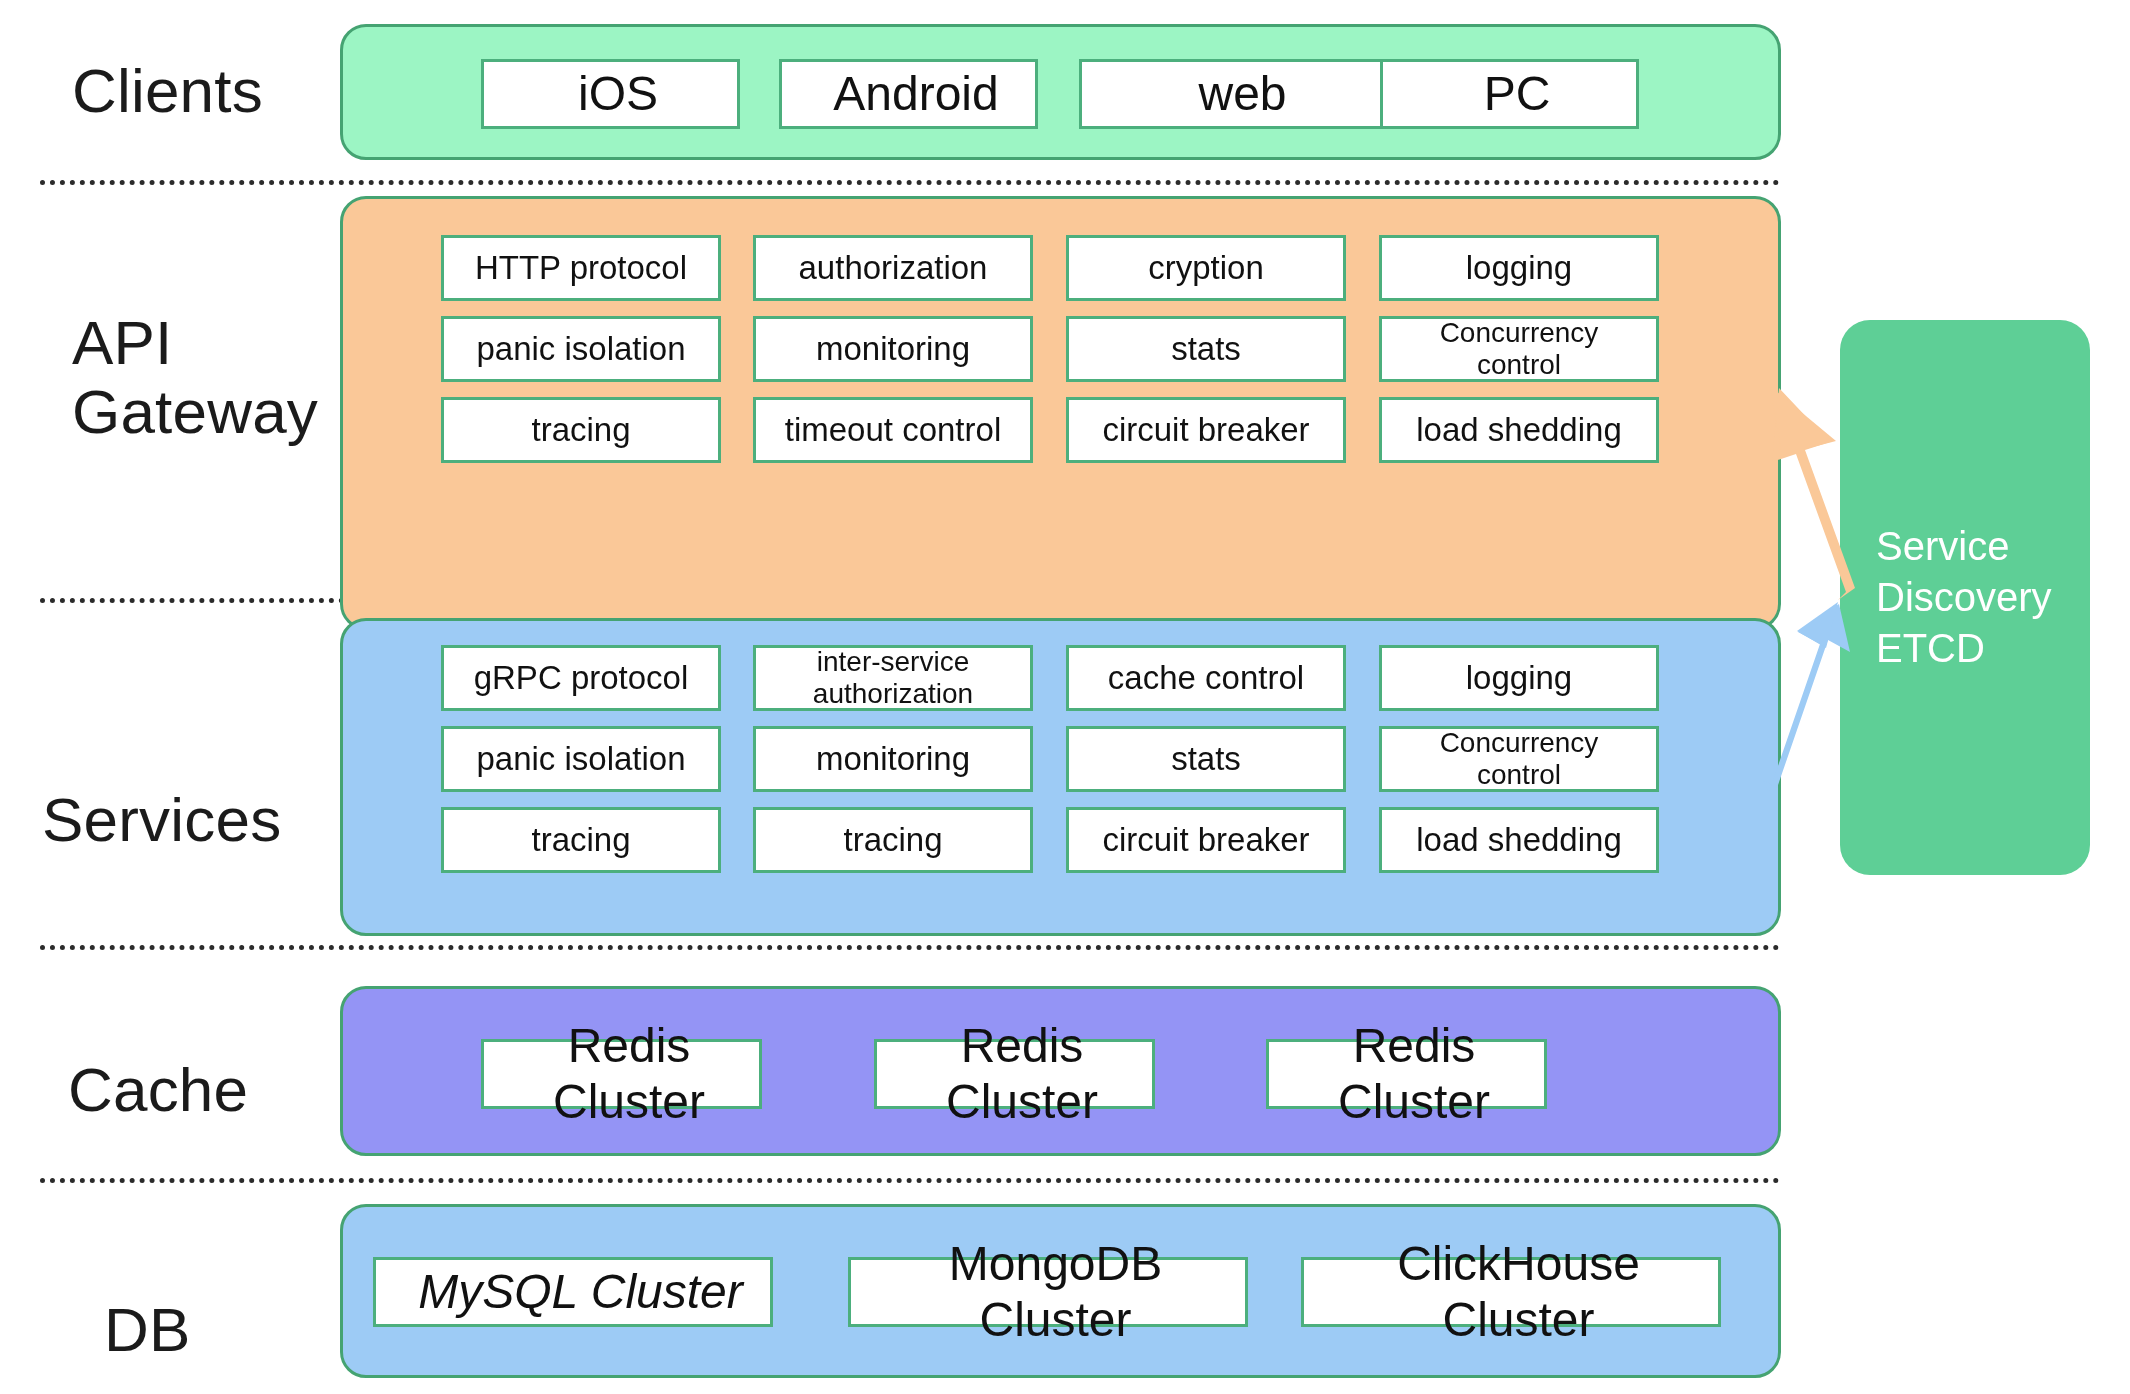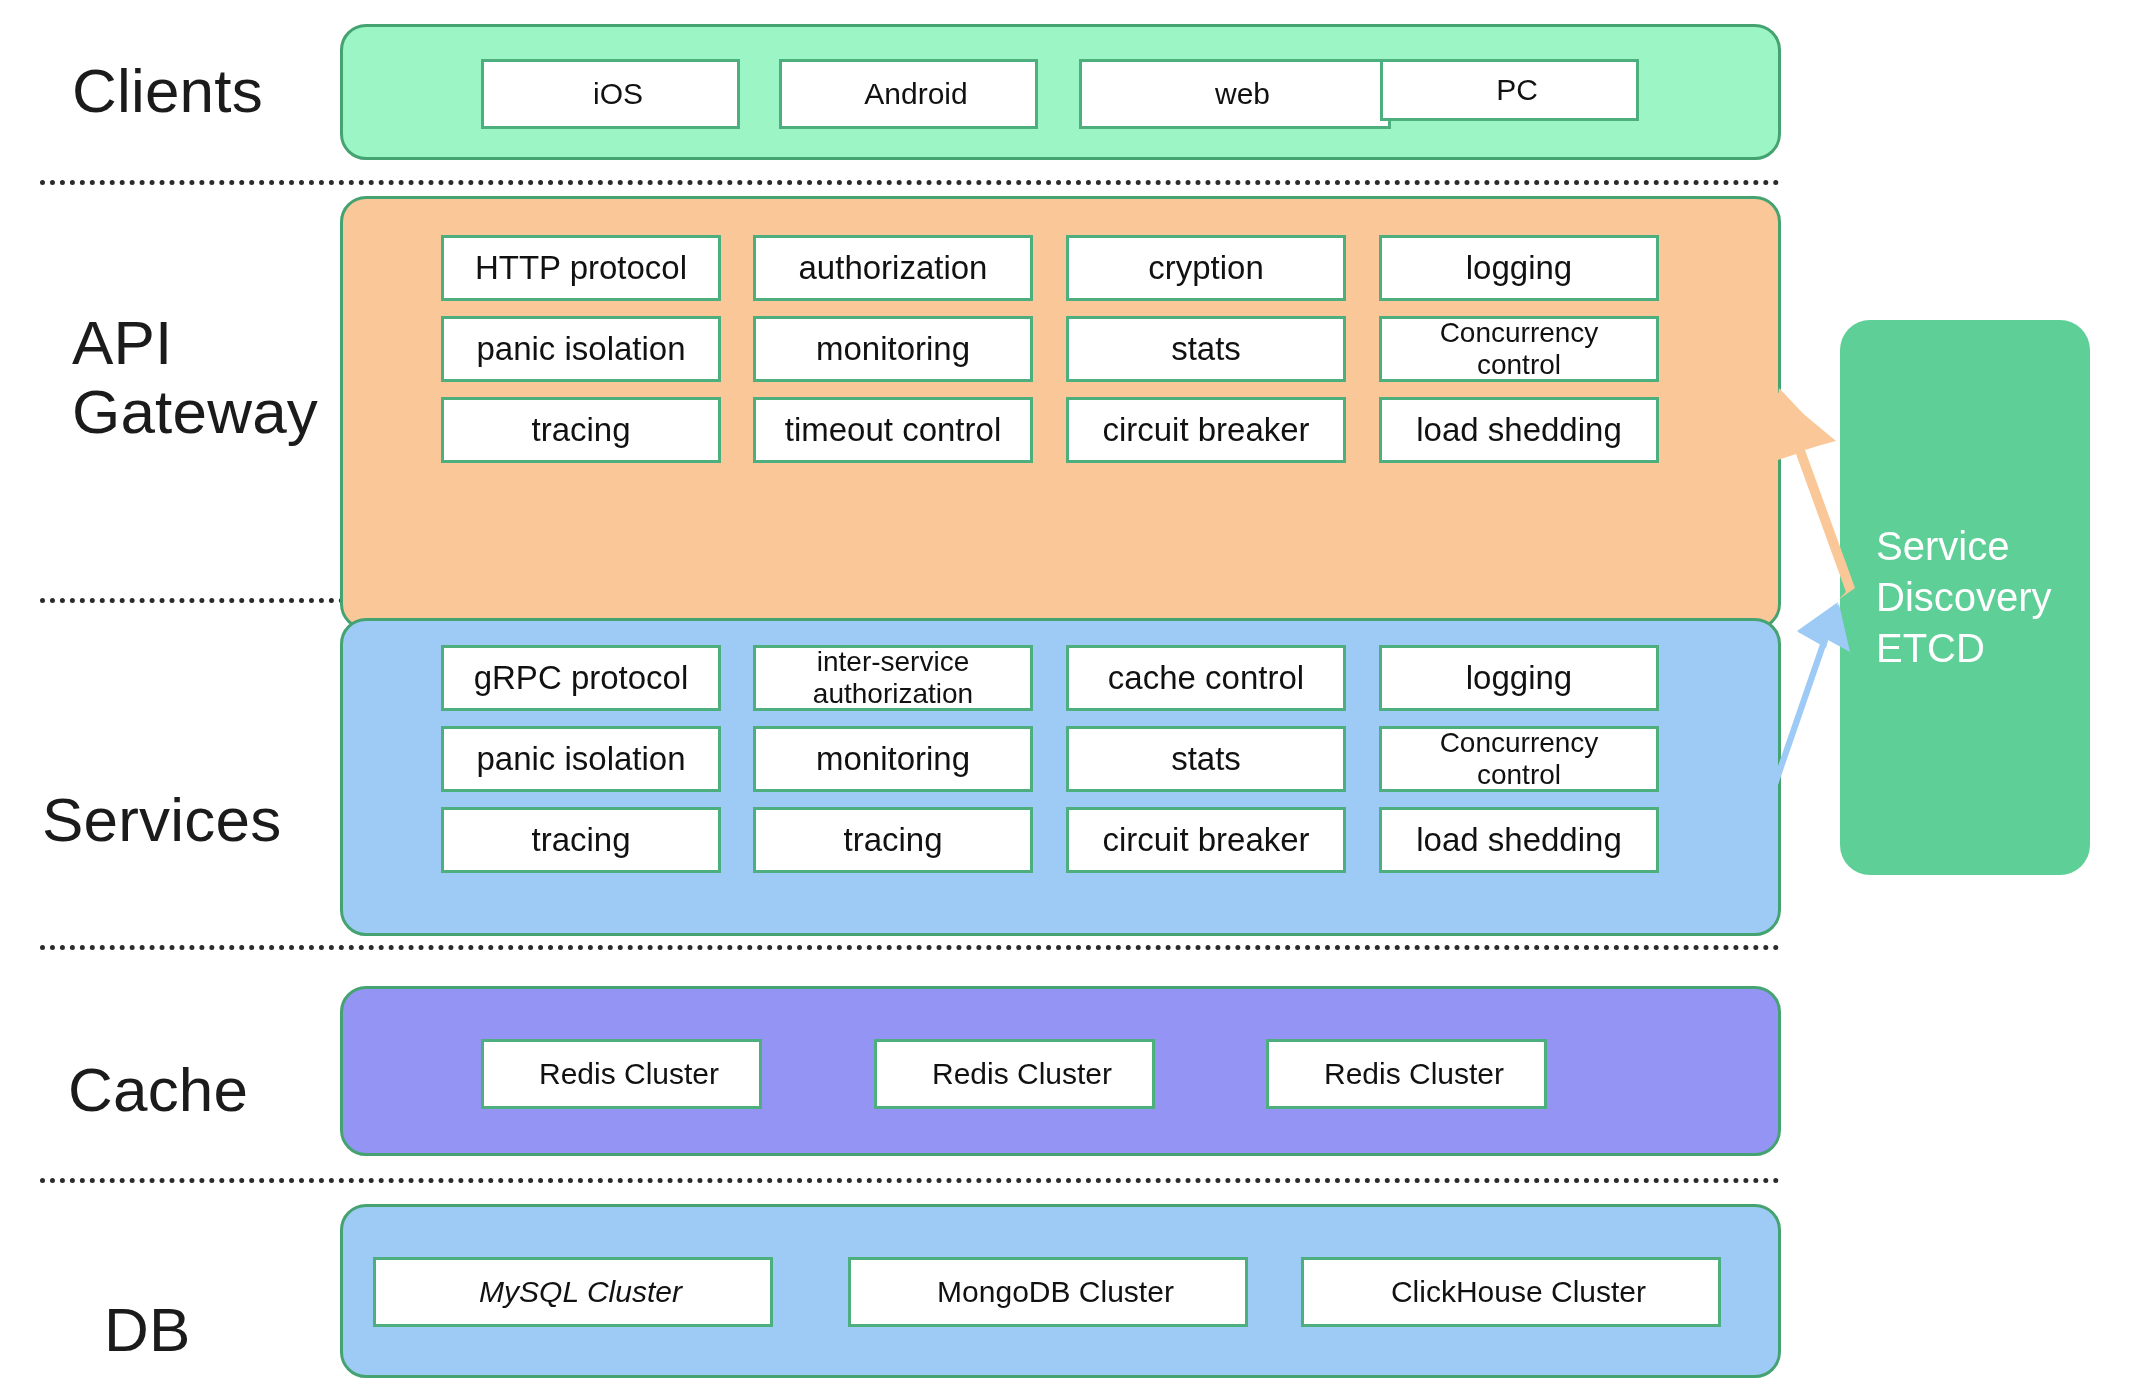--- a/index.html
+++ b/index.html
@@ -61,21 +61,21 @@
     border: 3px solid #4CAF7D;
     display: flex;
     align-items: center;
     justify-content: center;
     text-align: center;
     color: #111111;
     line-height: 1.16;
     padding: 2px 6px;
     white-space: pre-line;
   }
-  .node-lg { font-size: 30px; padding-left: 21px; }
+  .node-lg { font-size: 48px; padding-left: 21px; }
   .node-md { font-size: 33px; }
   .node-sm { font-size: 28px; }
 
   
   .etcd-box {
     position: absolute;
     background: #5ECF96;
     border-radius: 30px;
     color: #ffffff;
     font-size: 40px;
@@ -115,21 +115,21 @@
 
   <div class="separator" style="top:180px;"></div>
   <div class="separator" style="top:598px;"></div>
   <div class="separator" style="top:945px;"></div>
   <div class="separator" style="top:1178px;"></div>
 
   <div class="band band-clients" style="left:340px; top:24px; width:1441px; height:136px;">
     <div class="node node-lg" style="left:138px; top:32px; width:259px; height:70px;">iOS</div>
     <div class="node node-lg" style="left:436px; top:32px; width:259px; height:70px;">Android</div>
     <div class="node node-lg" style="left:736px; top:32px; width:312px; height:70px;">web</div>
-    <div class="node node-lg" style="left:1037px; top:32px; width:259px; height:62px;">PC</div>
+    <div class="node node-lg" style="left:1037px; top:32px; width:259px; height:70px;">PC</div>
   </div>
 
   <div class="band band-gateway" style="left:340px; top:196px; width:1441px; height:434px;">
 
     <div class="node node-md" style="left:98px; top:36px; width:280px; height:66px;">HTTP protocol</div>
     <div class="node node-md" style="left:410px; top:36px; width:280px; height:66px;">authorization</div>
     <div class="node node-md" style="left:723px; top:36px; width:280px; height:66px;">cryption</div>
     <div class="node node-md" style="left:1036px; top:36px; width:280px; height:66px;">logging</div>
 
     <div class="node node-md" style="left:98px; top:117px; width:280px; height:66px;">panic isolation</div>

